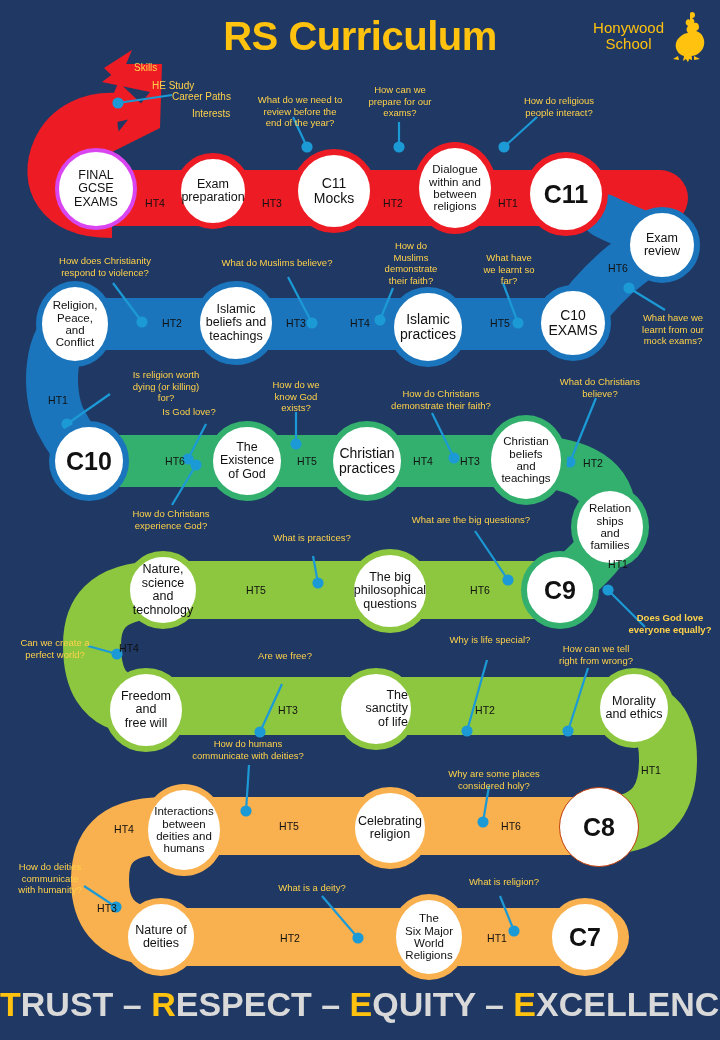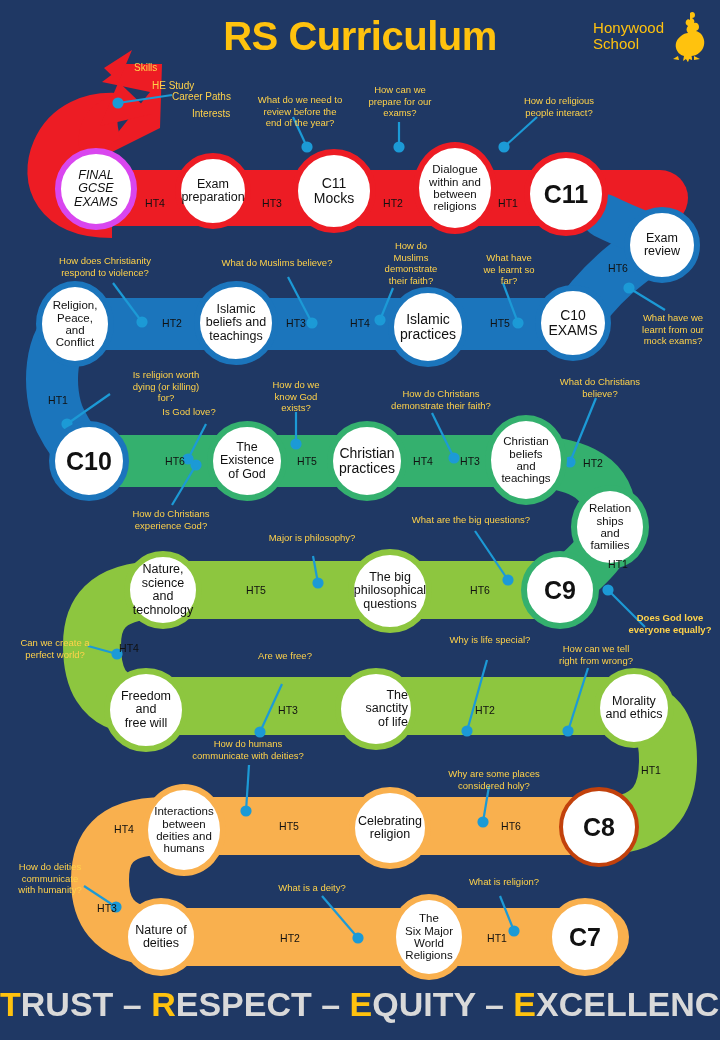--- a/index.html
+++ b/index.html
@@ -12,21 +12,21 @@
   }
   #root{position:relative;width:720px;height:1040px;}
   svg.layer{position:absolute;left:0;top:0;width:720px;height:1040px;pointer-events:none;}
 
   
   .title{
     position:absolute;left:0;top:14px;width:720px;text-align:center;
     font-size:40px;font-weight:bold;color:#FFC20E;letter-spacing:-0.5px;
   }
   .logo{position:absolute;right:12px;top:10px;display:flex;align-items:center;gap:4px;}
-  .logo-text{color:#FFC20E;font-size:15px;line-height:1.05;text-align:left;font-weight:normal;}
+  .logo-text{color:#FFC20E;font-size:15px;line-height:1.05;text-align:center;font-weight:normal;}
   .logo-mark{width:40px;height:52px;}
 
   
   .footer{
     position:absolute;left:0;bottom:16px;width:720px;text-align:center;
     font-size:34px;font-weight:bold;color:#D9D9D9;letter-spacing:0px;white-space:nowrap;
   }
   .footer .cap{color:#FFC20E;}
 
   
@@ -186,21 +186,21 @@
       <path fill="#FFC20E" d="M18 40l-2 9 2-1 2 4 1-5 3 3-1-9z"></path>
       <path fill="#FFC20E" d="M10 46l-5 3 6 1zM26 46l6 3-6 1z"></path>
     </svg>
   </div>
 
   <div class="q skills" style="left:134px;top:62px;">Skills</div>
   <div class="q skills" style="left:152px;top:80px;">HE Study</div>
   <div class="q skills" style="left:172px;top:91px;">Career Paths</div>
   <div class="q skills" style="left:192px;top:108px;">Interests</div>
 
-  <div class="node sm" style="left:55px;top:148px;width:82px;height:82px;border:6px solid #d946ef;font-style:italic;">
+  <div class="node sm" style="left:55px;top:148px;width:82px;height:82px;border:4px solid #d946ef;">
     <span style="white-space:pre-line">FINAL
 GCSE
 EXAMS</span>
     </div>
   <div class="node sm" style="left:175px;top:153px;width:76px;height:76px;border:6px solid #ED1C24;">
     <span style="white-space:pre-line">Exam
 preparation</span>
     </div>
   <div class="node med" style="left:292px;top:149px;width:84px;height:84px;border:6px solid #ED1C24;">
     <span style="white-space:pre-line">C11
@@ -293,21 +293,21 @@
   <div class="node xs" style="left:142px;top:784px;width:84px;height:92px;border:6px solid #F9B04E;">
     <span style="white-space:pre-line">Interactions
 between
 deities and
 humans</span>
     </div>
   <div class="node sm" style="left:349px;top:787px;width:82px;height:82px;border:6px solid #F9B04E;">
     <span style="white-space:pre-line">Celebrating
 religion</span>
     </div>
-  <div class="node big" style="left:559px;top:787px;width:80px;height:80px;border:4px solid #c2410c;">
+  <div class="node big" style="left:559px;top:787px;width:80px;height:80px;border:1px solid #c2410c;">
     <span style="white-space:pre-line">C8</span>
     </div>
 
   <div class="node sm" style="left:122px;top:898px;width:78px;height:78px;border:6px solid #F9B04E;">
     <span style="white-space:pre-line">Nature of
 deities</span>
     </div>
   <div class="node xs" style="left:390px;top:894px;width:78px;height:86px;border:6px solid #F9B04E;">
     <span style="white-space:pre-line">The
 Six Major
@@ -383,21 +383,21 @@
   <div class="q" style="left:296px;top:379px;width:80px;">How do we
 know God
 exists?</div>
   <div class="q" style="left:441px;top:388px;width:114px;">How do Christians
 demonstrate their faith?</div>
   <div class="q" style="left:600px;top:376px;width:110px;">What do Christians
 believe?</div>
   <div class="q" style="left:171px;top:508px;width:110px;">How do Christians
 experience God?</div>
 
-  <div class="q" style="left:312px;top:532px;width:120px;">Major is philosophy?</div>
+  <div class="q" style="left:312px;top:532px;width:120px;">What is practices?</div>
   <div class="q" style="left:471px;top:514px;width:150px;">What are the big questions?</div>
   <div class="q" style="left:670px;top:612px;width:100px;font-weight:bold;">Does God love
 everyone equally?</div>
 
   <div class="q" style="left:55px;top:637px;width:100px;">Can we create a
 perfect world?</div>
   <div class="q" style="left:285px;top:650px;width:90px;">Are we free?</div>
   <div class="q" style="left:490px;top:634px;width:110px;">Why is life special?</div>
   <div class="q" style="left:596px;top:643px;width:110px;">How can we tell
 right from wrong?</div>

